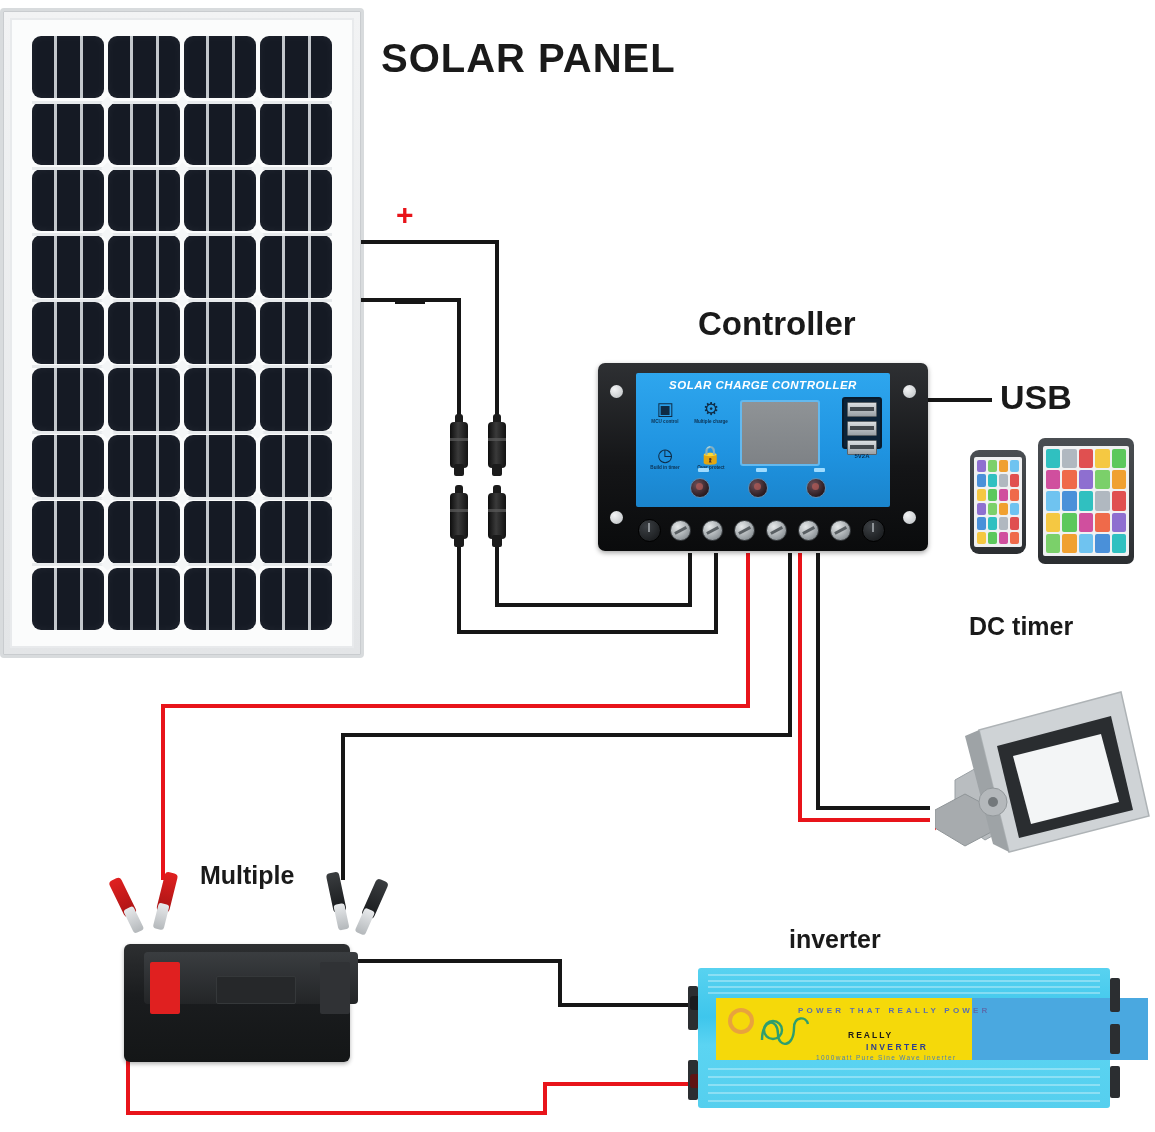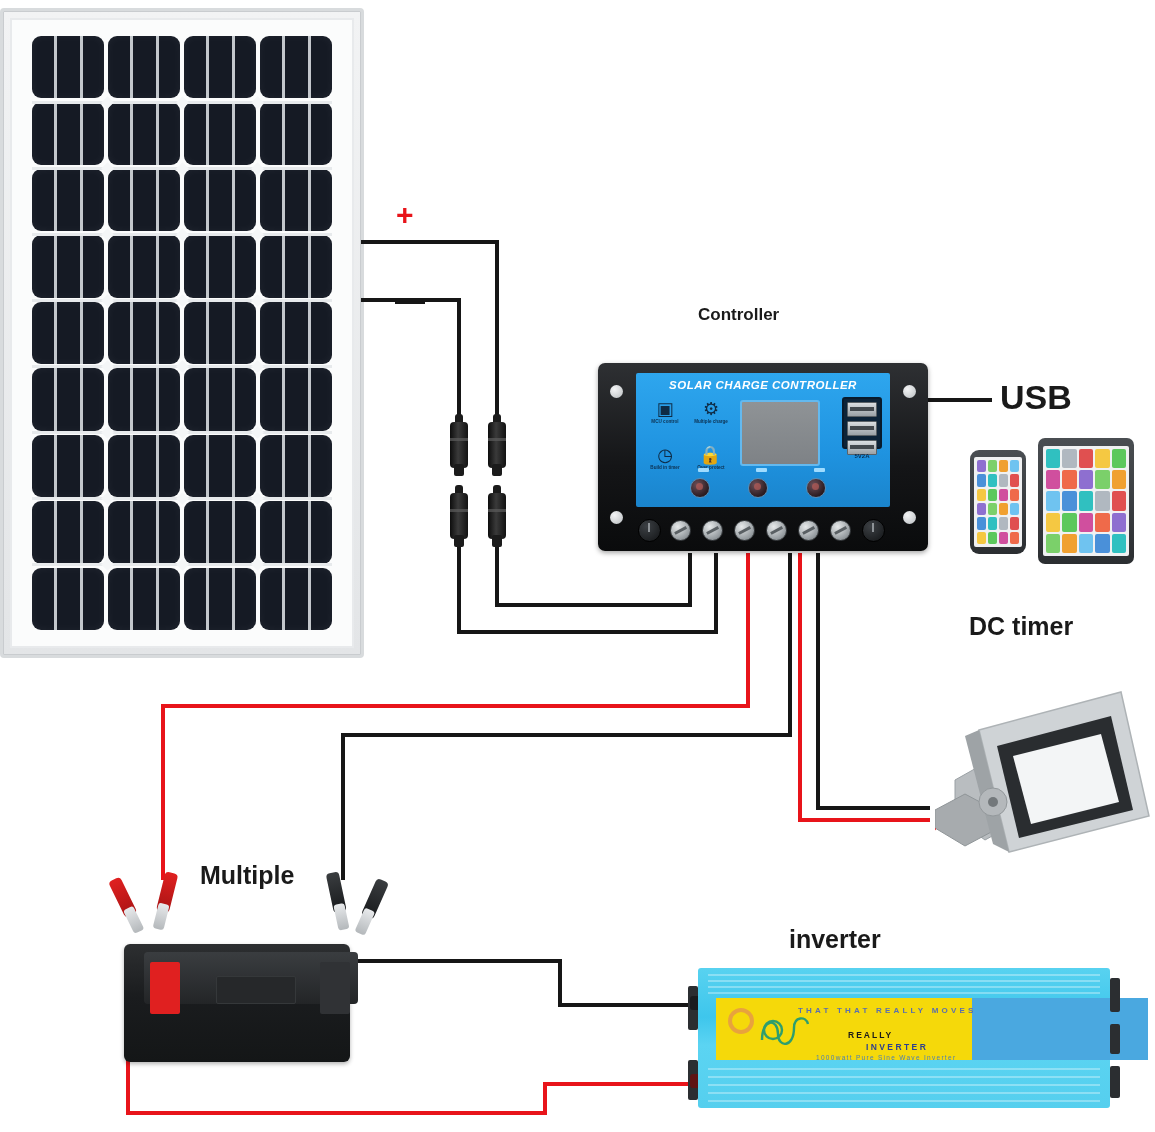--- a/index.html
+++ b/index.html
@@ -206,20 +206,21 @@
         <div class="node" style="top: 474px; left: 91px;"></div>
         <div class="node" style="top: 474px; left: 166px;"></div>
         <div class="node" style="top: 474px; left: 241px;"></div>
         <div class="busbar-h" style="top: 543px;"></div>
         <div class="node" style="top: 540px; left: 91px;"></div>
         <div class="node" style="top: 540px; left: 166px;"></div>
         <div class="node" style="top: 540px; left: 241px;"></div>
       </div>
   </div>
 
+  <div class="lbl" id="label-solar-panel" style="left:381px;top:36px;font-size:40px;letter-spacing:1px;">SOLAR  PANEL</div>
 
   <svg id="wire-layer" viewBox="0 0 1155 1132">
 
     <path d="M361,242 L497,242 L497,420" fill="none" stroke="#161616" stroke-width="4"></path>
 
     <path d="M361,300 L459,300 L459,420" fill="none" stroke="#161616" stroke-width="4"></path>
 
     <path d="M459,545 L459,632 L716,632 L716,553" fill="none" stroke="#161616" stroke-width="4"></path>
     <path d="M497,545 L497,605 L690,605 L690,553" fill="none" stroke="#161616" stroke-width="4"></path>
 
@@ -259,21 +260,21 @@
     <div class="ring" style="top:24px;"></div>
     <div class="tip"></div>
   </div>
   <div class="mc4" style="left:486px;top:485px;">
     <div class="neck"></div>
     <div class="body"></div>
     <div class="ring" style="top:24px;"></div>
     <div class="tip"></div>
   </div>
 
-  <div class="lbl" id="label-controller" style="left:698px;top:305px;font-size:17px;">Controller</div>
+  <div class="lbl" id="label-controller" style="left:698px;top:305px;font-size:33px;">Controller</div>
 
   <div id="controller">
     <div id="ctrl-shell"></div>
     <div id="ctrl-screws">
       <div class="scr" style="left:12px;top:22px;"></div>
       <div class="scr" style="left:12px;top:148px;"></div>
       <div class="scr" style="left:305px;top:22px;"></div>
       <div class="scr" style="left:305px;top:148px;"></div>
     </div>
 
@@ -457,21 +458,21 @@
     <div class="inv-term" style="left:2px;top:106px;background:#5e1414;"></div>
 
     <div id="inv-body">
       <div id="inv-label"></div>
       <div id="inv-blue"></div>
       <div id="inv-ring"></div>
       <svg id="inv-wave" viewBox="0 0 58 42">
         <path d="M6,30 C6,8 22,8 22,24 C22,38 38,38 38,18 C38,6 50,6 52,14" fill="none" stroke="#2e9e6e" stroke-width="2.4"></path>
         <circle cx="17" cy="20" r="9" fill="none" stroke="#2e9e6e" stroke-width="2.4"></circle>
       </svg>
-      <div id="inv-slogan">THAT THAT REALLY MOVES</div>
+      <div id="inv-slogan">POWER THAT REALLY POWER</div>
       <div id="inv-name1">REALLY</div>
       <div id="inv-name2">INVERTER</div>
       <div id="inv-spec">1000watt Pure Sine Wave Inverter</div>
     <div class="inv-fin" style="top: 6px; width: 392px;"></div>
         <div class="inv-fin" style="top: 12px; width: 392px;"></div>
         <div class="inv-fin" style="top: 18px; width: 392px;"></div>
         <div class="inv-fin" style="top: 24px; width: 392px;"></div>
         <div class="inv-fin" style="top: 100px; width: 392px;"></div>
         <div class="inv-fin" style="top: 108px; width: 392px;"></div>
         <div class="inv-fin" style="top: 116px; width: 392px;"></div>

